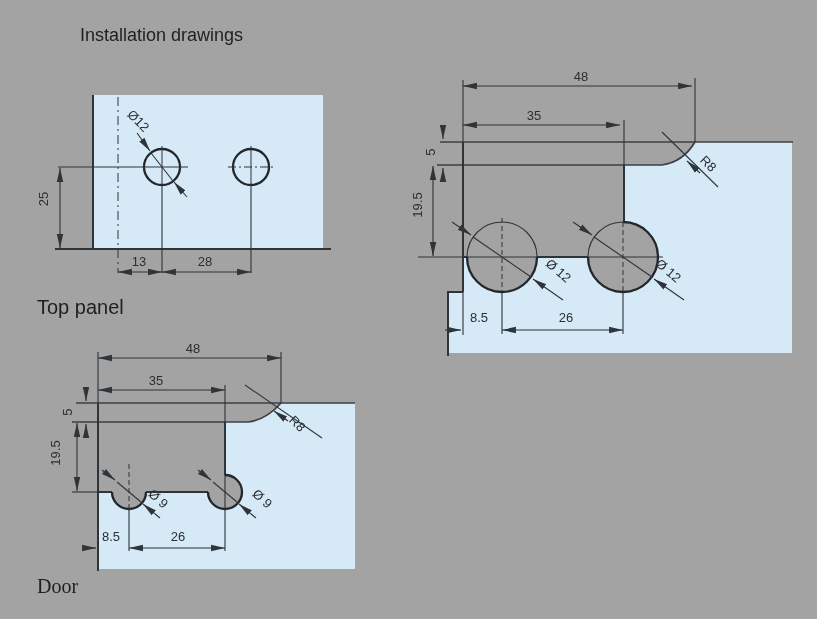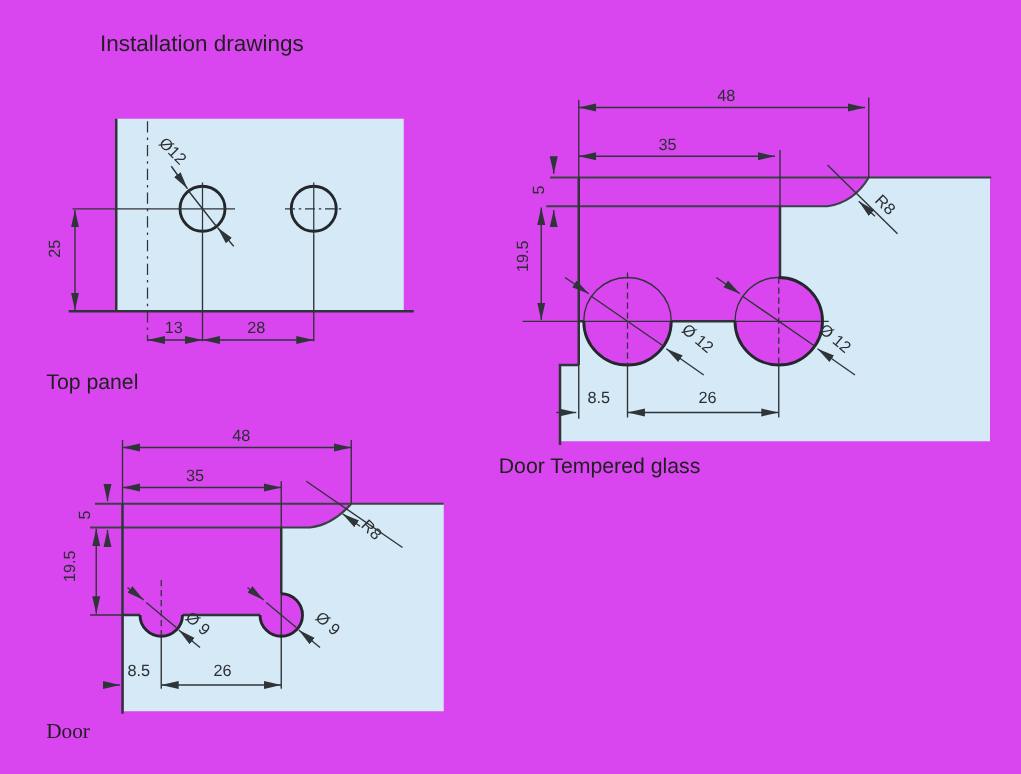--- a/index.html
+++ b/index.html
@@ -1,37 +1,36 @@
 <!DOCTYPE html>
 <html><head>
 <meta charset="utf-8">
 <style>
   html,body{margin:0;padding:0;background:#ffffff;}
-  .canvas{position:relative;width:817px;height:619px;background:#d946ef;overflow:hidden;
+  .canvas{position:relative;width:817px;height:619px;background:#a3a3a3;overflow:hidden;
           font-family:"Liberation Sans", sans-serif;}
   .page-title{position:absolute;left:80px;top:25px;font-size:18px;color:#1f1f1f;}
-  .lbl{position:absolute;font-size:17px;color:#1f1f1f;}
+  .lbl{position:absolute;font-size:20px;color:#1f1f1f;}
   svg{position:absolute;left:0;top:0;}
   svg text{font-family:"Liberation Sans", sans-serif;font-size:13px;fill:#2b2f33;}
   svg .rot{font-size:13px;}
   .thin{stroke:#2f3438;stroke-width:1.1;fill:none;}
   .edge{stroke:#2f3438;stroke-width:2;fill:none;}
   .edge16{stroke:#3a4045;stroke-width:1.7;fill:none;}
   .hole{stroke:#23272b;stroke-width:2.3;fill:none;}
   .cl{stroke:#2f3438;stroke-width:1;fill:none;}
   .glass{fill:#d6e9f6;stroke:none;}
 </style>
 </head>
 <body>
 
 <div class="canvas">
 
   <div class="page-title">Installation drawings</div>
   <div class="lbl" style="left:37px;top:296px;">Top panel</div>
-  <div class="lbl" style="left:399px;top:363px;">Door Tempered glass</div>
   <div class="lbl" style="left:37px;top:575px;font-family:Liberation Serif, serif;">Door</div>
 
   <svg width="817" height="619" viewBox="0 0 817 619">
     <defs>
       <marker id="ah" viewBox="0 0 14 8" refX="13" refY="4" markerWidth="15" markerHeight="9" orient="auto-start-reverse" markerUnits="userSpaceOnUse">
         <path d="M0,1 L13,4 L0,7 Z" fill="#2f3438"></path>
       </marker>
     </defs>
 
     <g>

